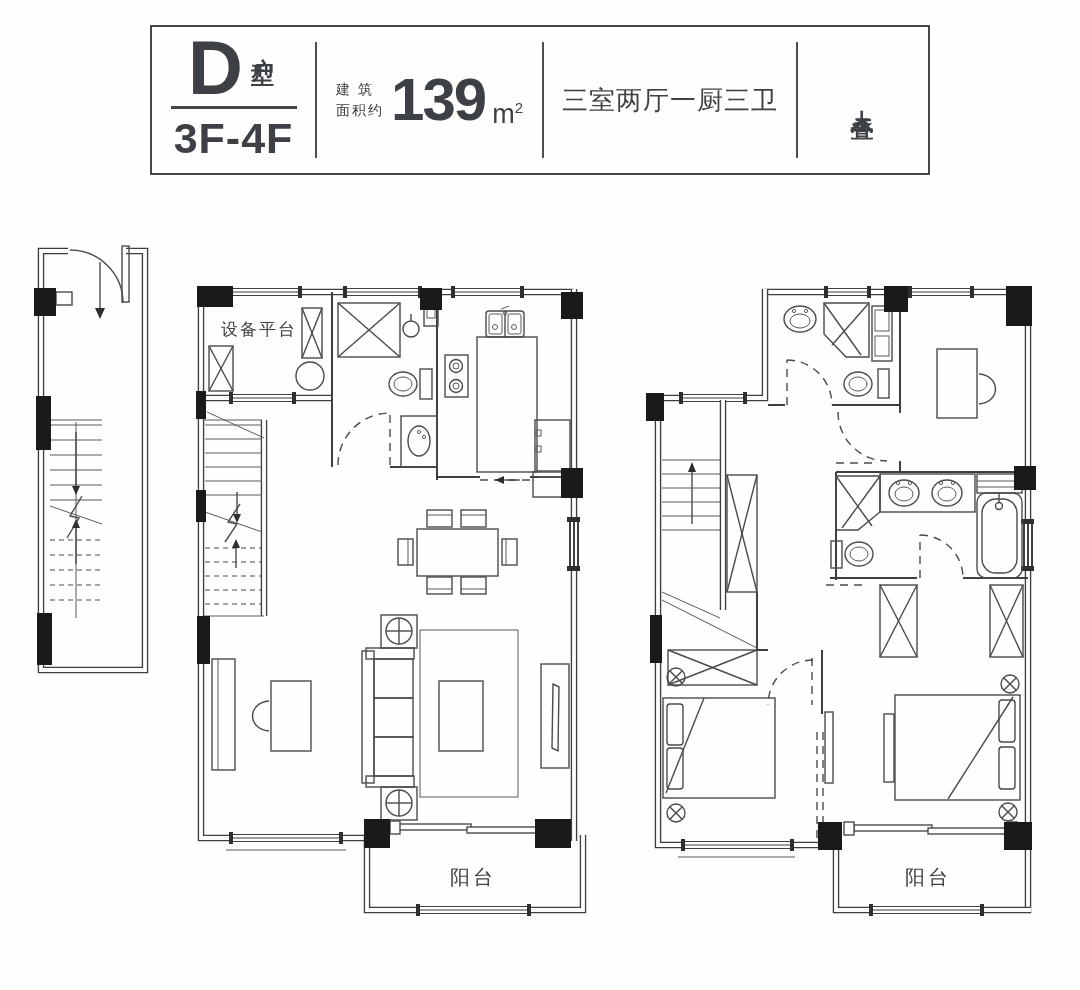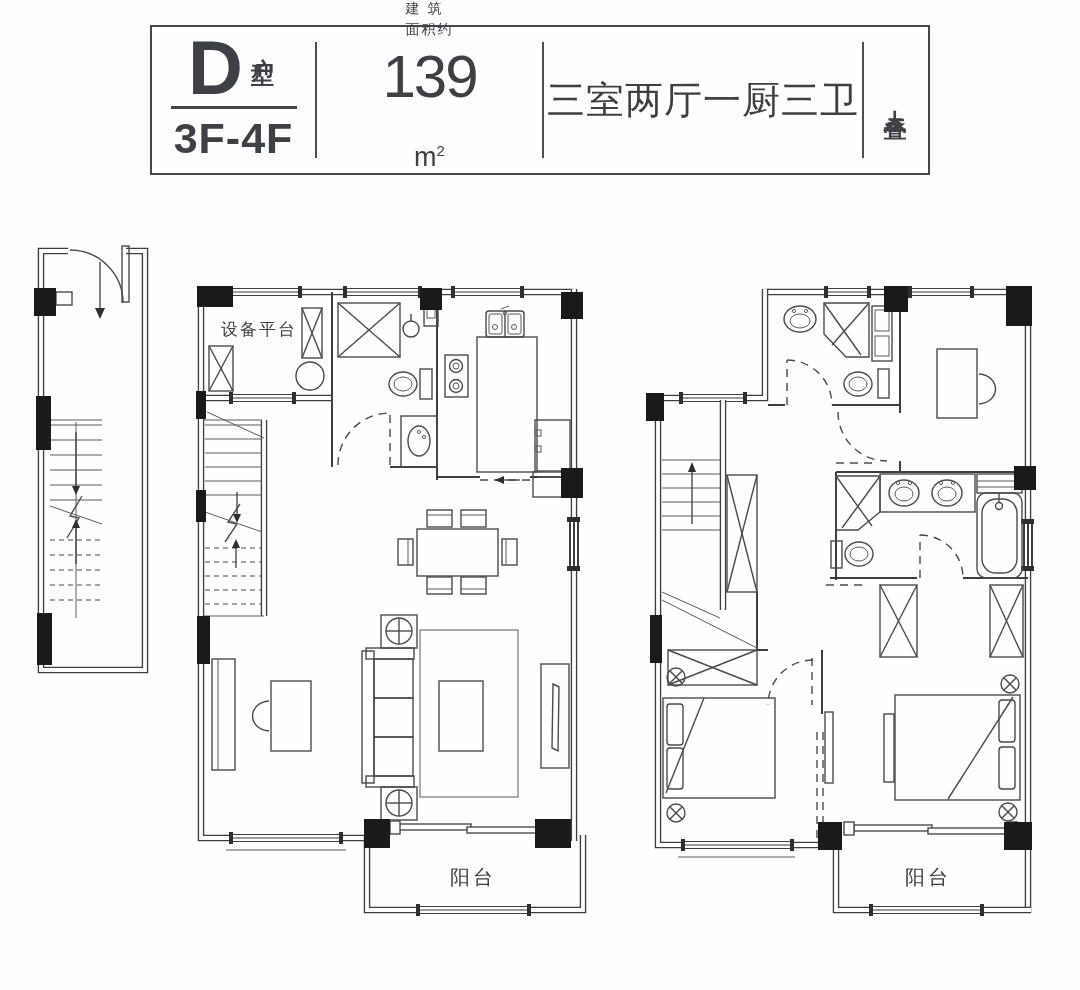--- a/index.html
+++ b/index.html
@@ -9,27 +9,27 @@
   
   .titleblock{position:absolute;left:150px;top:25px;width:780px;height:150px;
               border:2px solid #43464b;box-sizing:border-box;display:flex;align-items:stretch;background:#fefefe;}
   .vdiv{width:2px;background:#4a4d52;margin:15px 0;}
   .sec-unit{width:163px;display:flex;flex-direction:column;align-items:center;justify-content:center;}
   .unit-row{display:flex;align-items:flex-start;gap:7px;}
   .d-letter{font-size:76px;font-weight:800;line-height:0.82;letter-spacing:-2px;}
   .unit-type{writing-mode:vertical-rl;font-size:23px;font-weight:600;letter-spacing:5px;margin-top:2px;}
   .uline{width:126px;height:3px;background:#43464b;margin:6px 0 5px;}
   .frange{font-size:43px;font-weight:700;letter-spacing:1px;}
-  .sec-area{width:225px;display:flex;align-items:center;justify-content:flex-end;gap:7px;flex-direction:column;}
+  .sec-area{width:225px;display:flex;align-items:center;justify-content:center;gap:7px;}
   .aprefix{font-size:14px;line-height:1.5;letter-spacing:2px;font-weight:500;}
-  .aval{font-size:60px;font-weight:400;letter-spacing:-2px;line-height:1;}
+  .aval{font-size:60px;font-weight:700;letter-spacing:-2px;line-height:1;}
   .aunit{font-size:27px;font-weight:500;margin-top:28px;}
   .aunit sup{font-size:15px;}
-  .sec-rooms{width:318px;display:flex;align-items:center;justify-content:center;
-             font-size:38px;font-weight:500;letter-spacing:1px;white-space:nowrap;}
+  .sec-rooms{width:252px;display:flex;align-items:center;justify-content:center;
+             font-size:26px;font-weight:500;letter-spacing:1px;white-space:nowrap;}
   .sec-stack{flex:1;display:flex;align-items:center;justify-content:center;}
   .sec-stack span{writing-mode:vertical-rl;font-size:23px;font-weight:600;letter-spacing:9px;}
 
   
   .w  {stroke:#3f3f3f;stroke-width:6.5;fill:none;stroke-linejoin:miter;}
   .wi {stroke:#fefefe;stroke-width:3.8;fill:none;stroke-linejoin:miter;}
   .p  {stroke:#3f3f3f;stroke-width:2;fill:none;}
   .f  {stroke:#4b4b4b;stroke-width:1.4;fill:#fefefe;}
   .fn {stroke:#4b4b4b;stroke-width:1.4;fill:none;}
   .thin{stroke:#5a5a5a;stroke-width:1;fill:none;}

